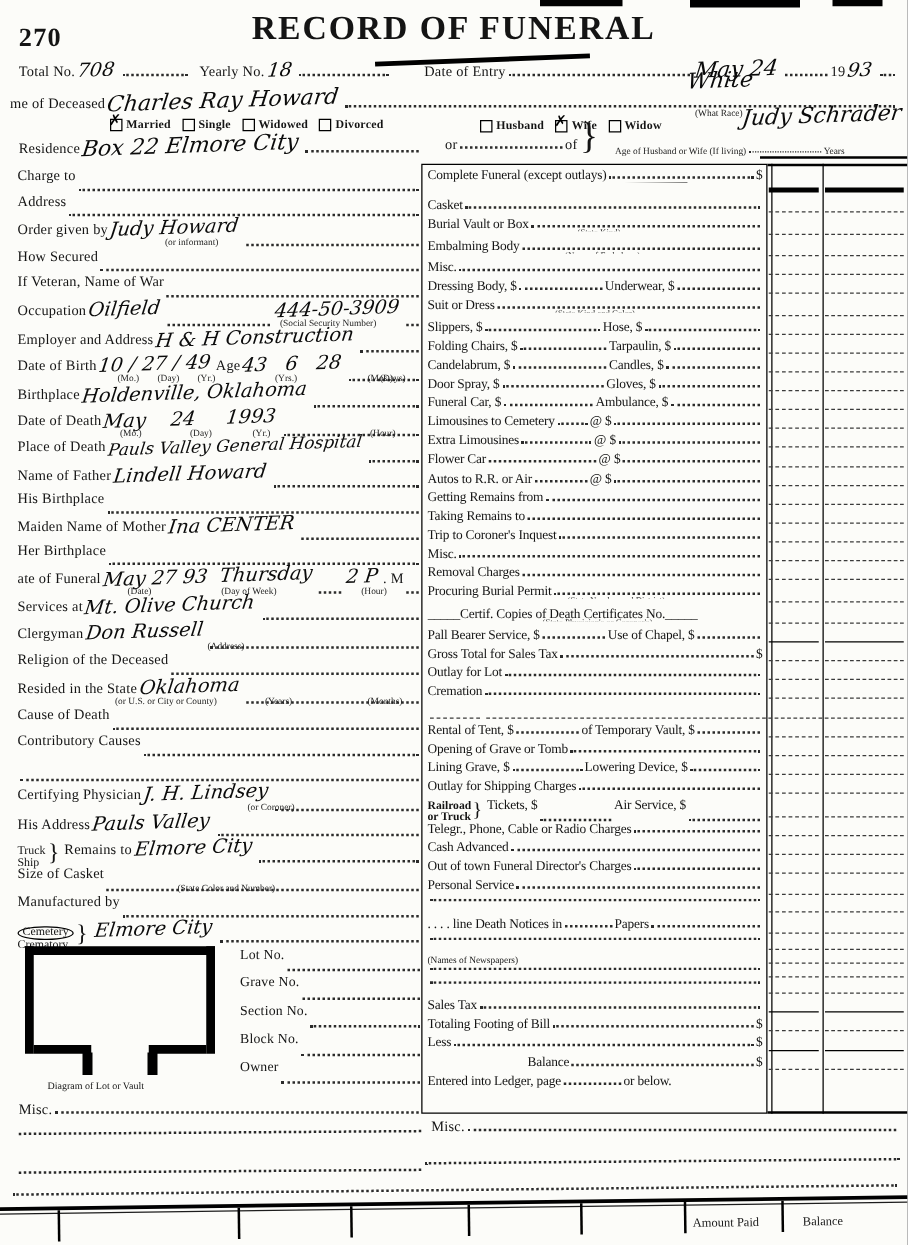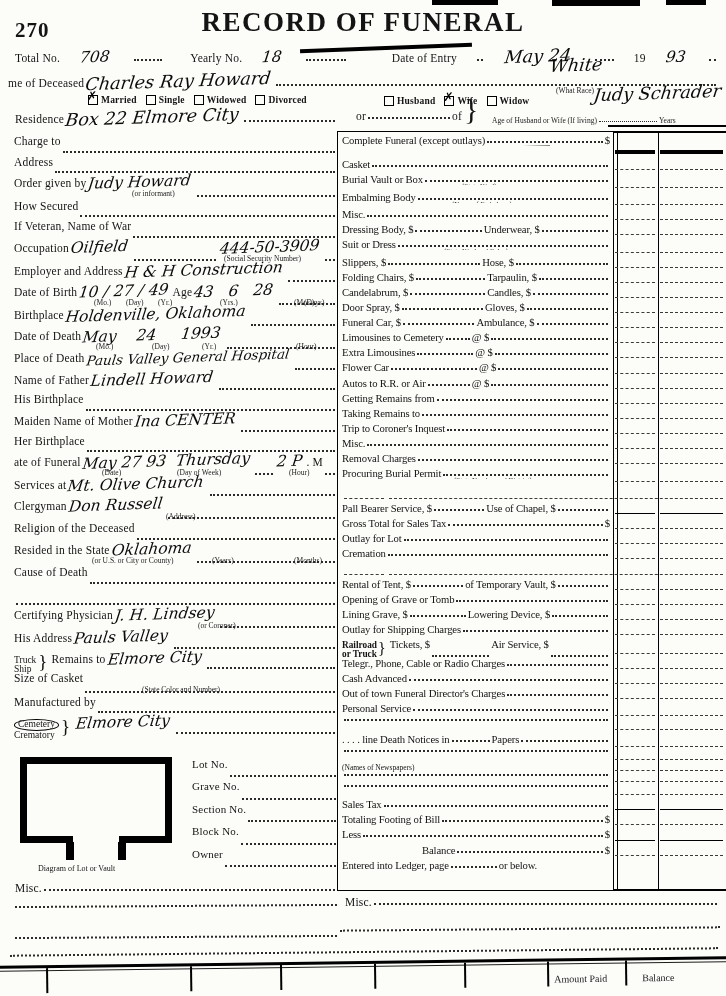--- a/index.html
+++ b/index.html
@@ -82,21 +82,21 @@
 <div class="page">
 
   <div class="artifact" style="left:432px;top:0;width:66px;height:5px;"></div>
   <div class="artifact" style="left:552px;top:0;width:88px;height:6px;"></div>
   <div class="artifact" style="left:666px;top:0;width:40px;height:5px;"></div>
 
   <div class="abs pageno" style="left:15px;top:18px;">270</div>
   <div class="abs title" style="left:0;top:7px;">RECORD OF FUNERAL</div>
   <div class="abs title-ul" style="left:300px;top:46px;width:172px;"></div>
 
-  <div class="abs hrow" style="left:15px;top:49px;right:8px;gap:18px;">
+  <div class="abs hrow" style="left:15px;top:49px;right:8px;">
     <span class="plbl">Total No.</span>
     <span class="hand">708</span>
     <span class="dots" style="width:52px;"></span>
     <span class="plbl" style="margin-left:8px;">Yearly No.</span>
     <span class="hand">18</span>
     <span class="dots" style="width:72px;"></span>
     <span class="plbl" style="margin-left:26px;">Date of Entry</span>
     <span class="dots df"></span>
     <span class="hand hand-lg">May 24</span>
     <span class="dots" style="width:34px;"></span>
@@ -287,20 +287,24 @@
         <span class="dots df"></span>
         <span class="lsub" style="left: 78px;">(or U.S. or City or County)</span>
         <span class="lsub" style="left: 198px;">(Years)</span>
         <span class="lsub" style="left: 280px;">(Months)</span>
       </div>
       <div class="lrow">
         <span class="plbl">Cause of Death</span>
         <span class="dots df"></span>
       </div>
       <div class="lrow">
+        <span class="plbl">Contributory Causes</span>
+        <span class="dots df"></span>
+      </div>
+      <div class="lrow">
         <span class="dots df"></span>
       </div>
       <div class="lrow tall">
         <span class="plbl">Certifying Physician</span>
         <span class="hand">J. H. Lindsey</span>
         <span class="dots df"></span>
         <span class="lsub" style="left: 168px; margin-left: 16px;">(or Coroner)</span>
       </div>
       <div class="lrow">
         <span class="plbl">His Address</span>
@@ -665,20 +669,24 @@
             <span class="csub" style="left: 112px;">(State Number and District)</span>
           </div>
           <div class="ca1">
             <span class="al-dash"></span>
           </div>
           <div class="ca2">
             <span class="al-dash"></span>
           </div>
         </div>
         <div class="crow" style="height: 17.5px;">
+          <div class="ccontent">
+            <span class="ct">_____Certif. Copies of Death Certificates No._____</span>
+            <span class="csub" style="left: 92px;">(State Physician's or Coroner's)</span>
+          </div>
           <div class="ca1">
             <span class="al-dash"></span>
           </div>
           <div class="ca2">
             <span class="al-dash"></span>
           </div>
         </div>
         <div class="crow">
           <div class="ccontent">
             <span class="ct">Pall Bearer Service, $</span>

